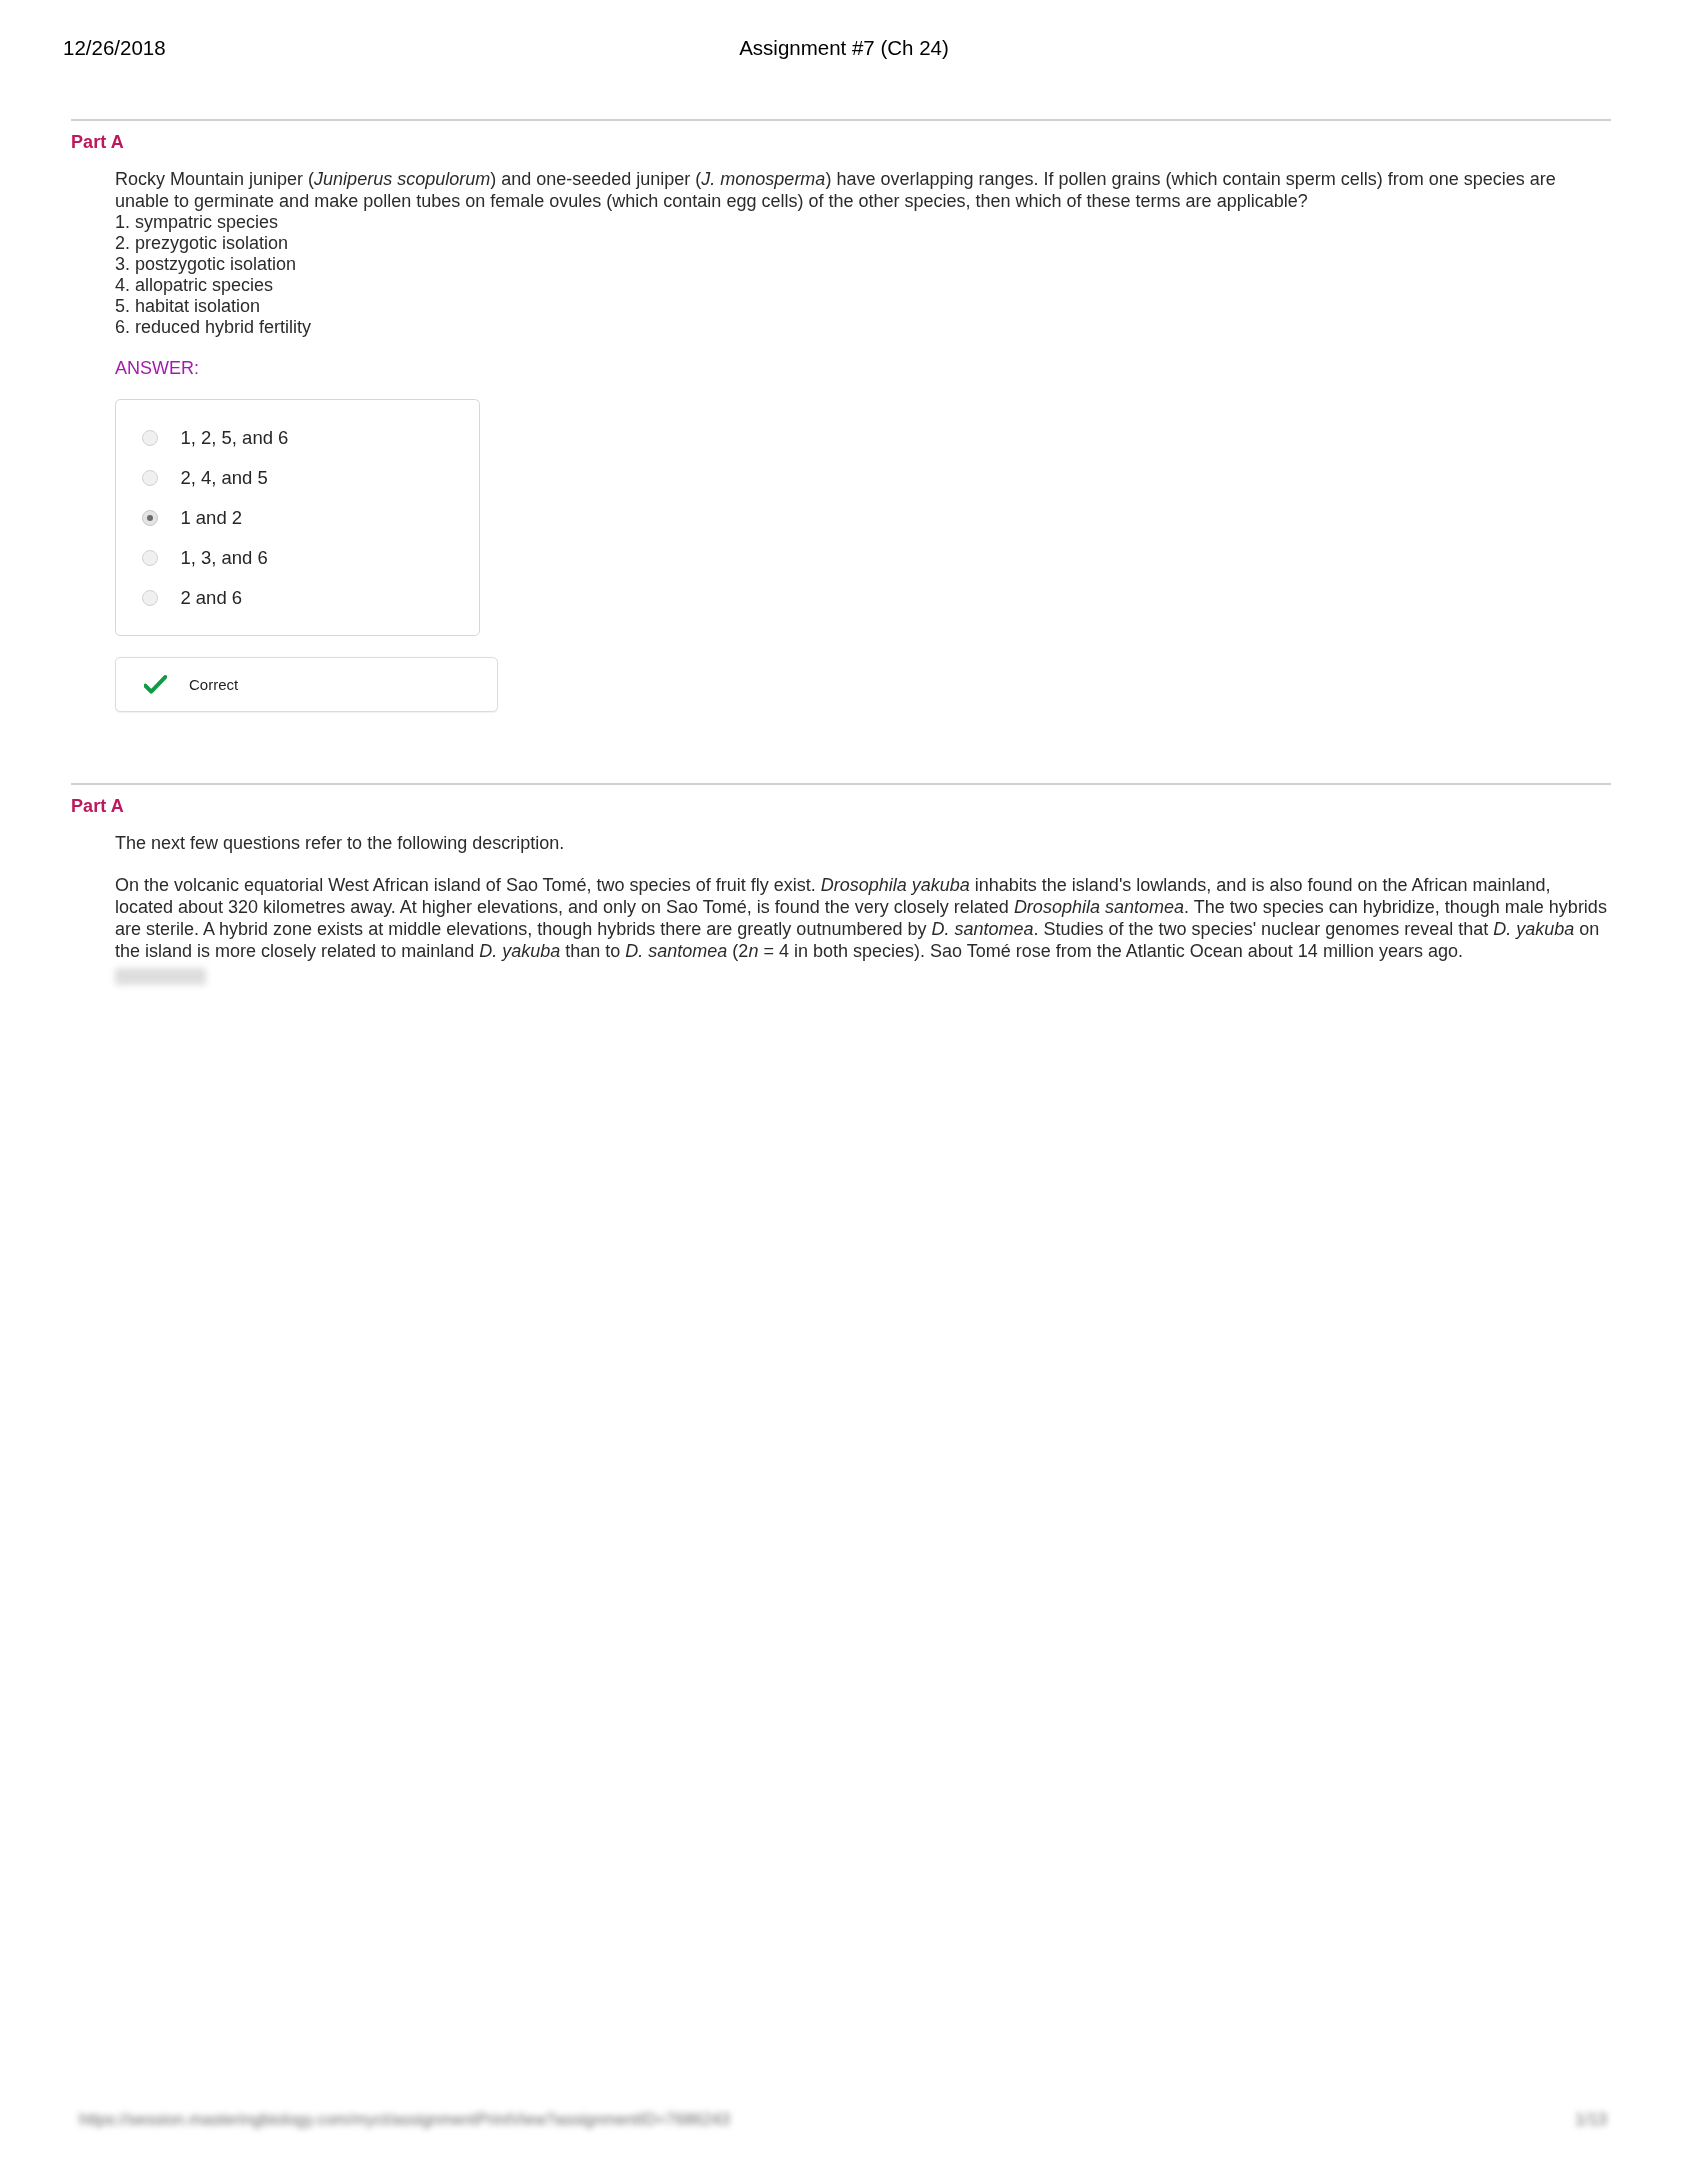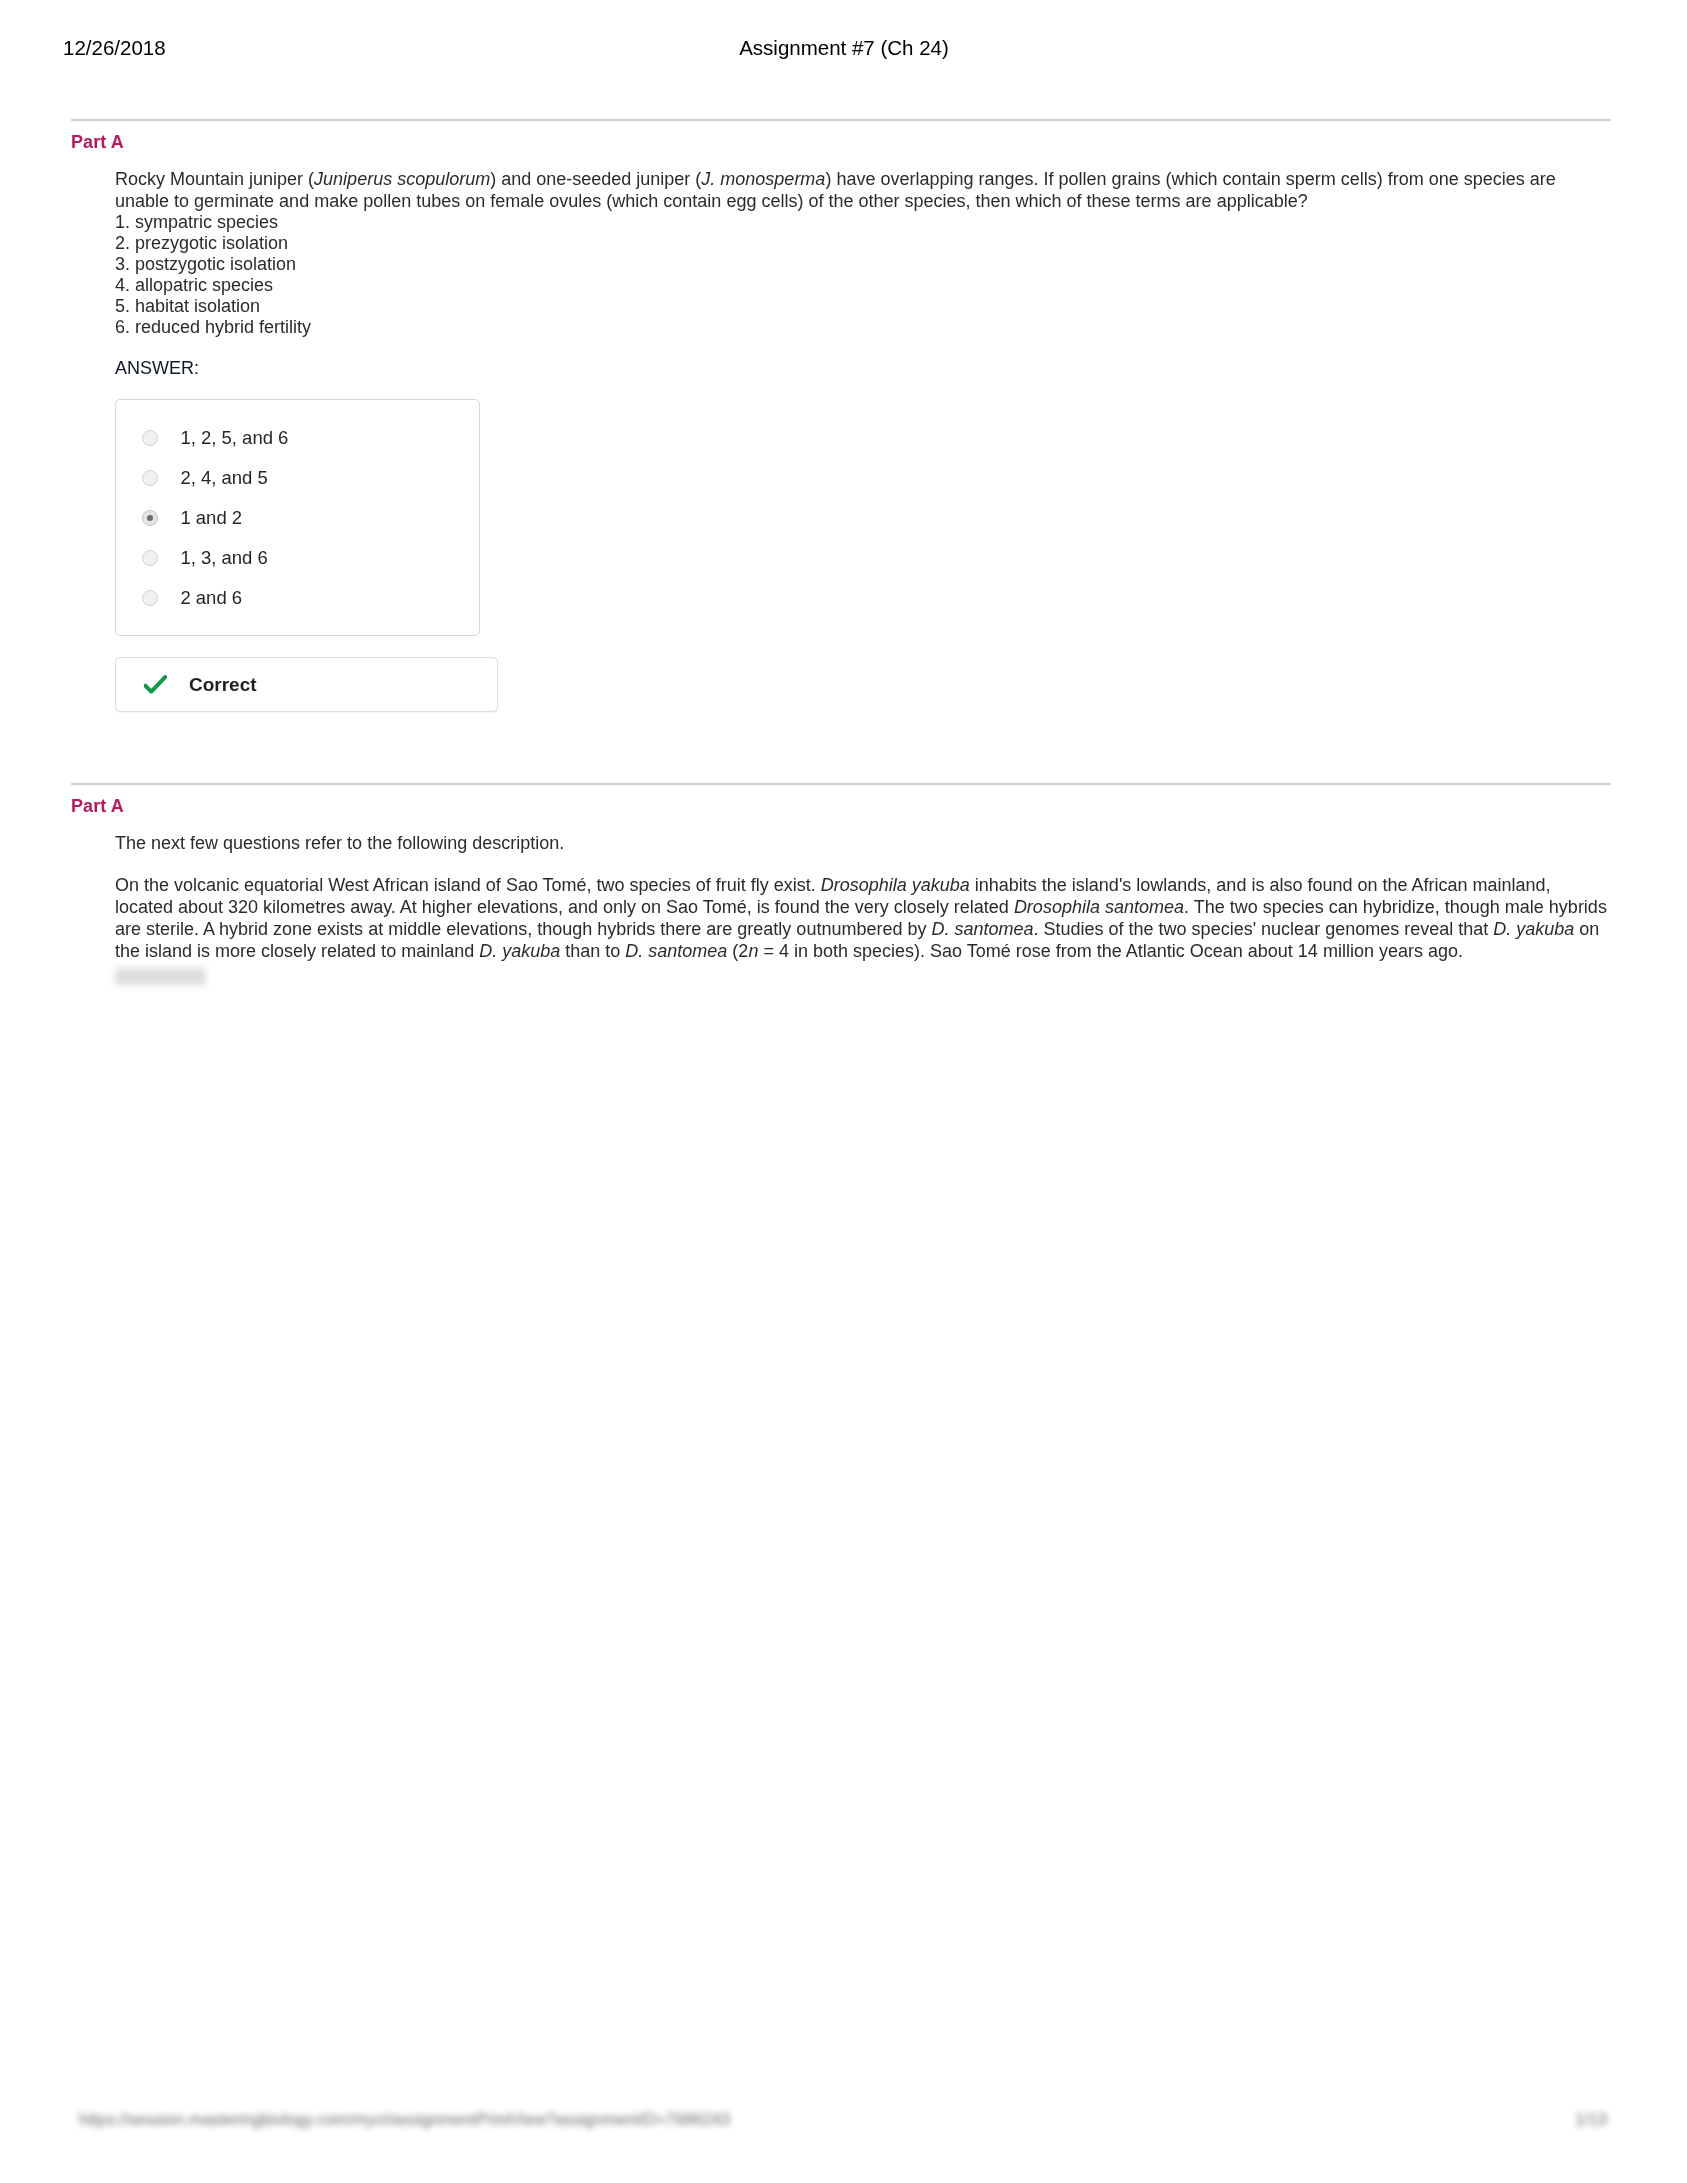--- a/index.html
+++ b/index.html
@@ -92,21 +92,21 @@
   .q-body i { font-style: italic; }
 
   .num-list {
     font-size: 18px;
     line-height: 21px;
     color: #2b2b2b;
   }
 
   .answer-label {
     font-size: 18px;
-    color: #0f172a;
+    color: #a21caf;
     margin-top: 20px;
   }
 
   
   .options-card {
     margin-top: 20px;
     width: 365px;
     border: 1.3px solid #d6d6d6;
     border-radius: 5.3px;
     background: #ffffff;
@@ -165,22 +165,22 @@
     align-items: center;
     padding-left: 28px;
     box-shadow: 0 0.7px 1.3px rgba(0,0,0,0.06);
   }
   .check-icon {
     width: 22.5px;
     height: 20px;
     flex: 0 0 auto;
   }
   .correct-text {
-    font-size: 19px;
-    font-weight: bold;
+    font-size: 15px;
+    font-weight: normal;
     color: #1f1f1f;
     margin-left: 22.5px;
   }
 
   
   .chapter-block {
     margin-top: 45px;
   }
   .chapter-title {
     font-size: 25px;

